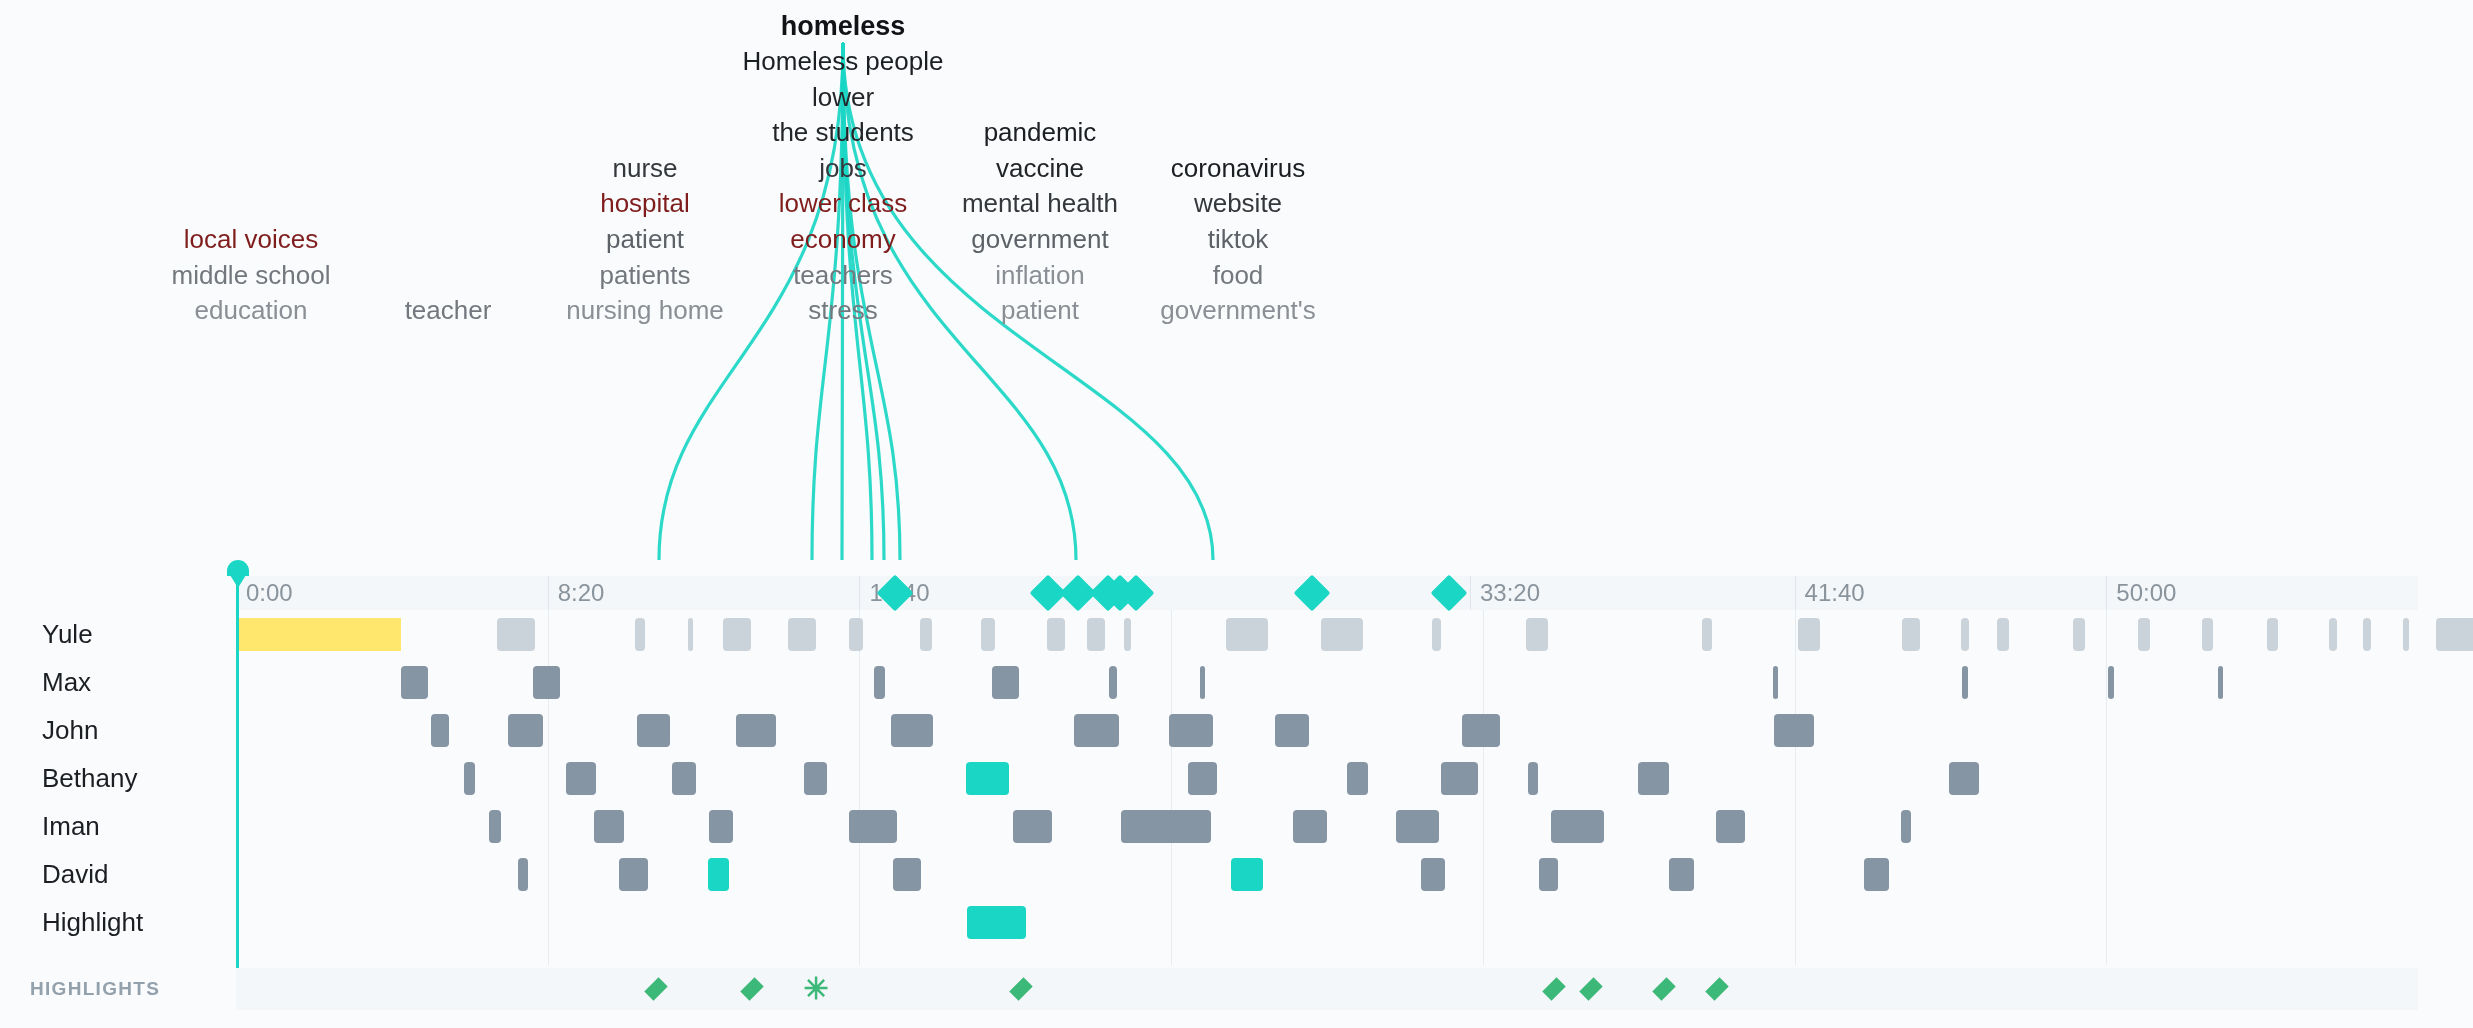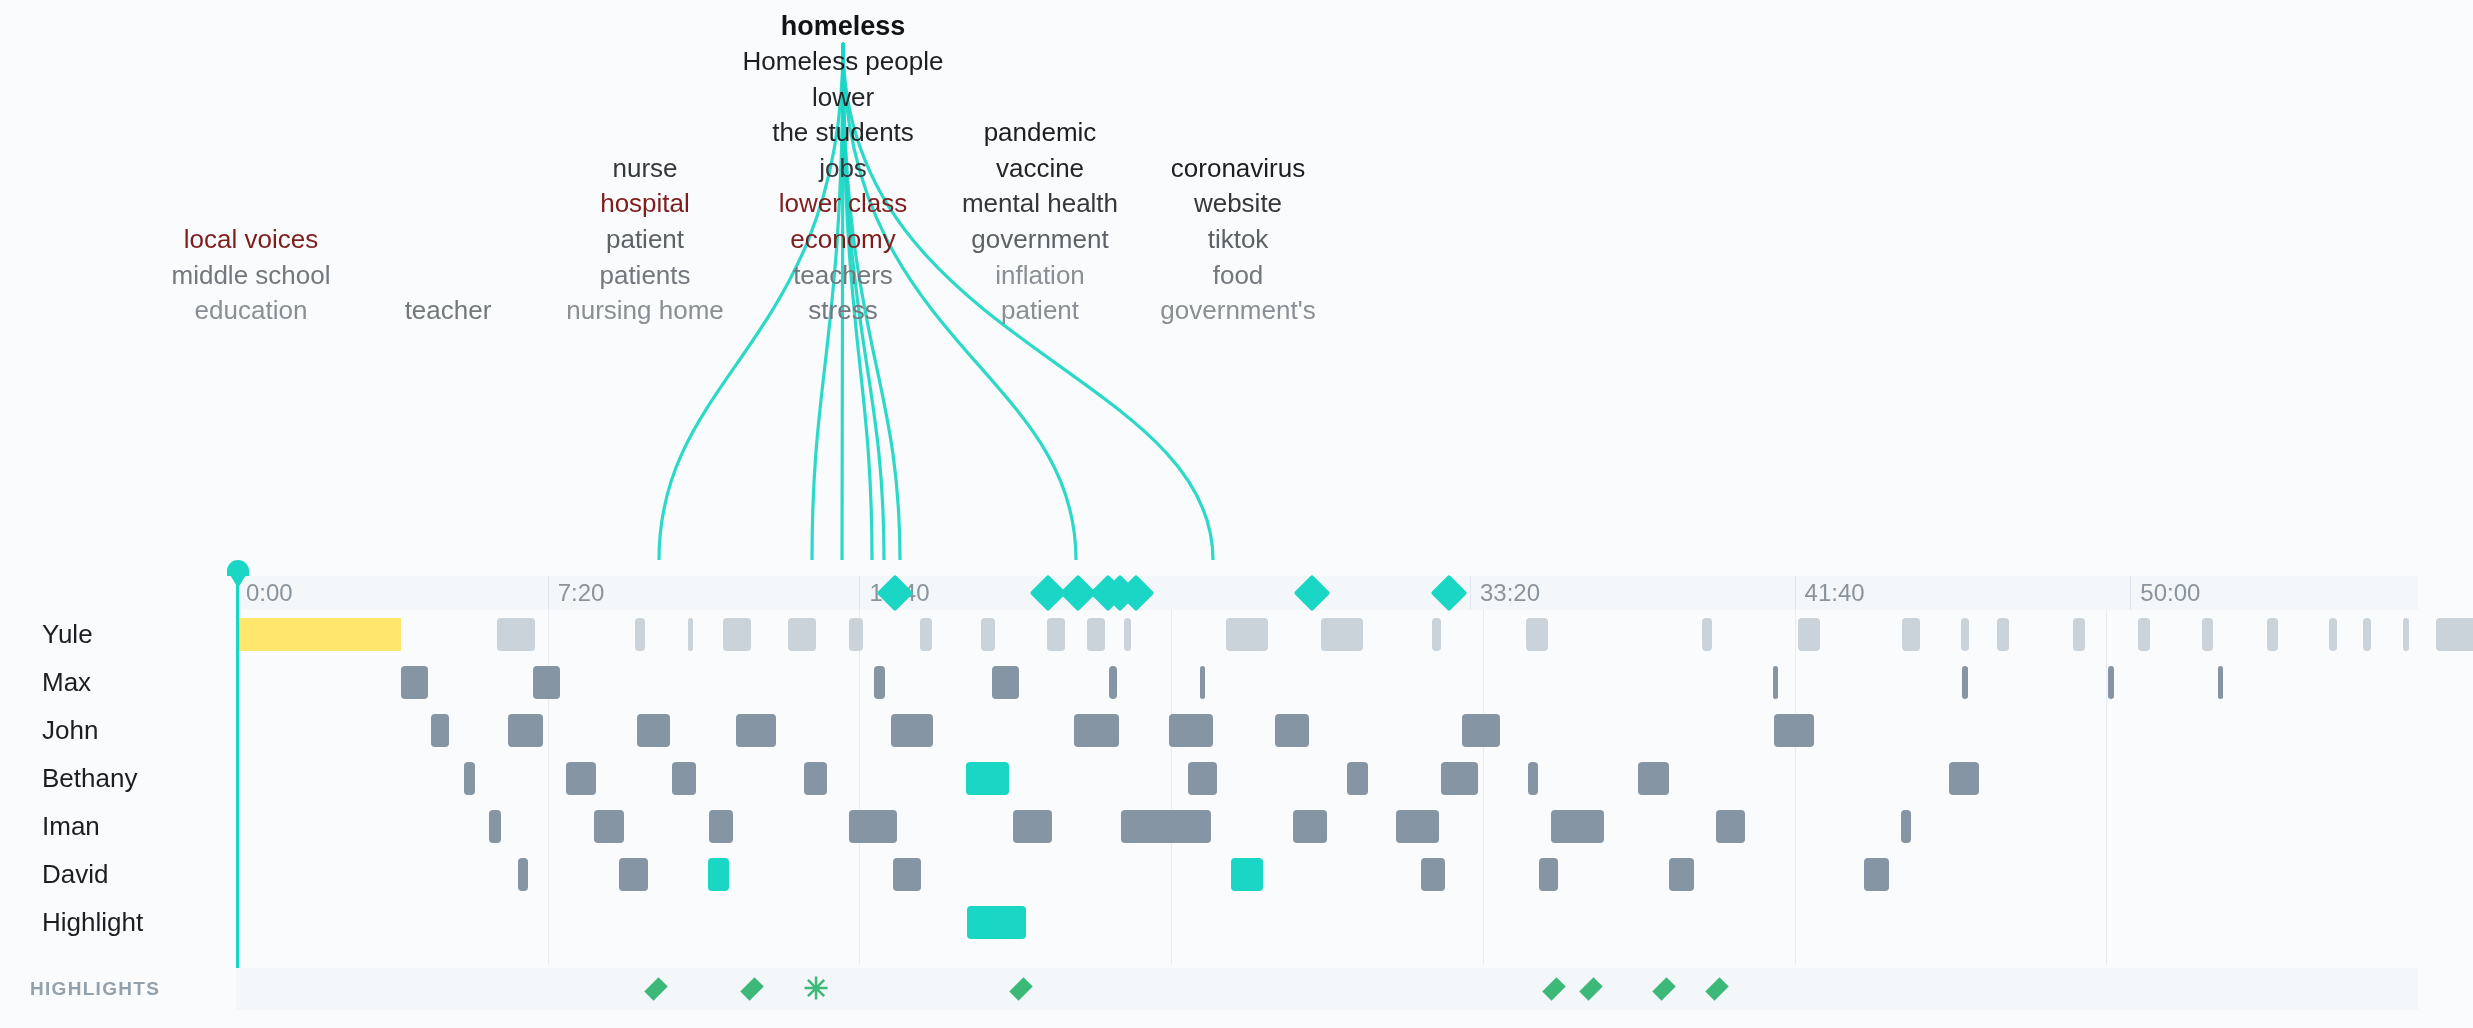--- a/index.html
+++ b/index.html
@@ -251,26 +251,26 @@
       <div class="row-label" style="top: 194px;">Bethany</div>
       <div class="row-label" style="top: 242px;">Iman</div>
       <div class="row-label" style="top: 290px;">David</div>
       <div class="row-label" style="top: 338px;">Highlight</div>
       <div class="row-label highlights-label" style="top: 405px; left: 30px;">HIGHLIGHTS</div>
     </div>
 
   <div id="tl-track">
     <div id="tl-axis">
         <div class="axis-tick" style="left: 0px;">0:00</div>
-        <div class="axis-tick" style="left: 311.714px;">7:20</div>
+        <div class="axis-tick" style="left: 311.714px;">8:20</div>
         <div class="axis-tick" style="left: 623.429px;">16:40</div>
         <div class="axis-tick" style="left: 935.143px; margin-top: 35px;">25:00</div>
         <div class="axis-tick" style="left: 1234px;">33:20</div>
         <div class="axis-tick" style="left: 1558.57px;">41:40</div>
-        <div class="axis-tick" style="left: 1870.29px; margin-left: 24px;">50:00</div>
+        <div class="axis-tick" style="left: 1870.29px;">50:00</div>
       </div>
     <div id="tl-body">
         <div class="grid-line" style="left: 311.714px;"></div>
         <div class="grid-line" style="left: 623.429px;"></div>
         <div class="grid-line" style="left: 935.143px;"></div>
         <div class="grid-line" style="left: 1246.86px;"></div>
         <div class="grid-line" style="left: 1558.57px;"></div>
         <div class="grid-line" style="left: 1870.29px;"></div>
         <div class="lane" style="top: 0px;">
           <div class="bar yellow" style="left: 0px; width: 165px;"></div>

